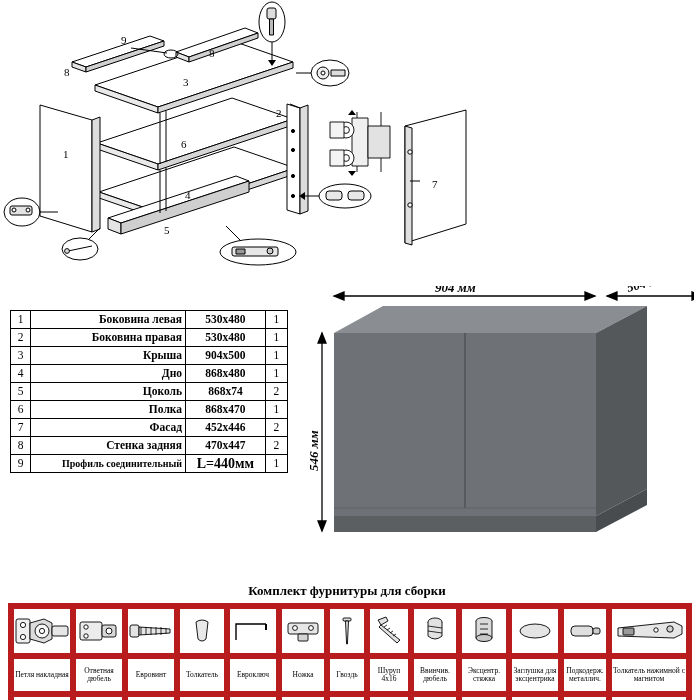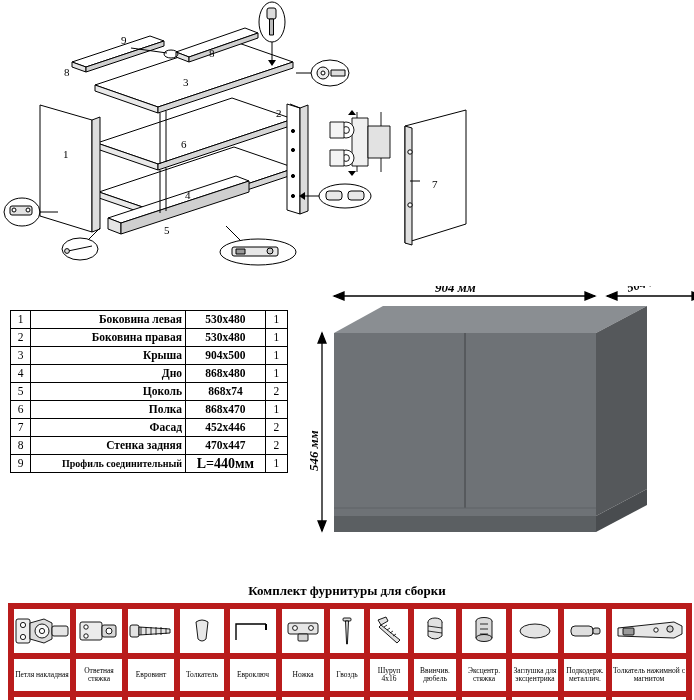--- a/index.html
+++ b/index.html
@@ -417,21 +417,21 @@
               <path d="M6,12 L62,6 L70,10 L70,18 L62,22 L6,20 Z"></path>
               <rect x="11" y="12" width="11" height="7" rx="1" fill="#9a9a9a"></rect>
               <circle cx="58" cy="13" r="3.2" fill="#cfcfcf"></circle>
               <circle cx="44" cy="14" r="2.2" fill="#fff"></circle>
             </g>
           </svg>
         </td>
       </tr>
       <tr class="labels">
         <td>Петля накладная</td>
-        <td>Ответная стяжка</td>
+        <td>Ответная дюбель</td>
         <td>Евровинт</td>
         <td>Толкатель</td>
         <td>Евроключ</td>
         <td>Ножка</td>
         <td>Гвоздь</td>
         <td>Шуруп 4х16</td>
         <td>Ввинчив. дюбель</td>
         <td>Эксцентр. стяжка</td>
         <td>Заглушка для эксцентрика</td>
         <td>Подкодерж. металлич.</td>

